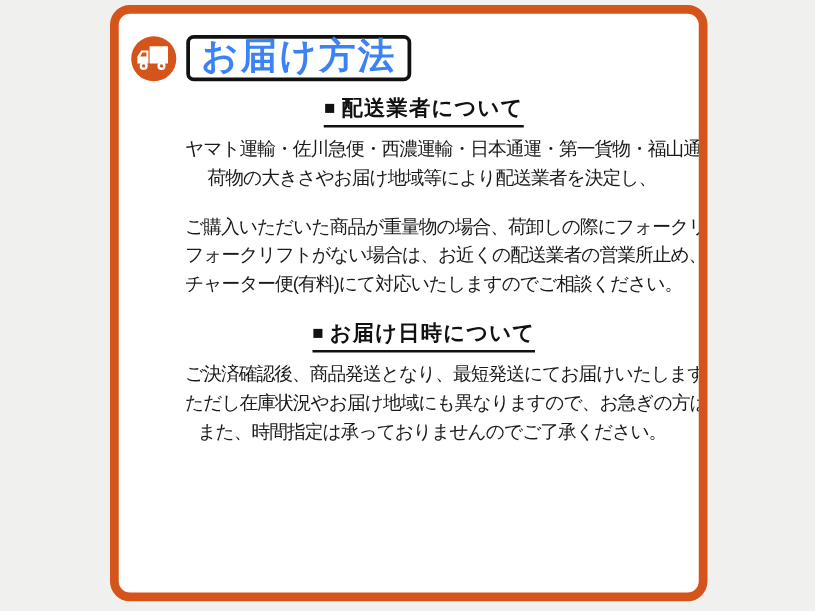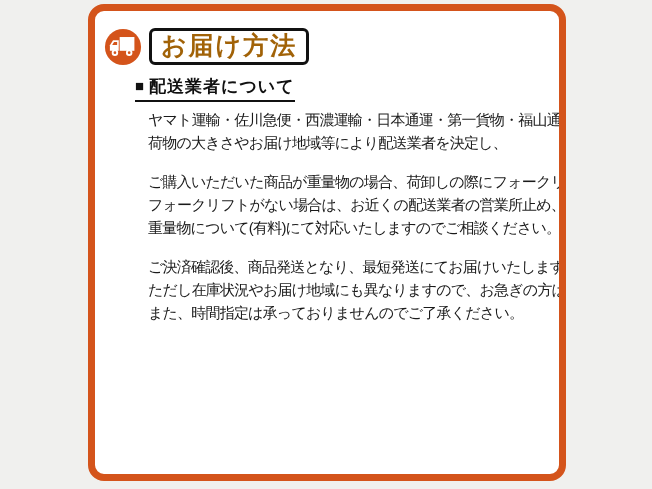--- a/index.html
+++ b/index.html
@@ -30,29 +30,29 @@
   .icon-circle {
     width: 38px; height: 38px;
     flex: 0 0 38px;
     display: block;
   }
   .title-box {
     display: inline-block;
     border: 3px solid #111111;
     border-radius: 6px;
     padding: 1px 9px 3px 9px;
-    font-size: 25px;
+    font-size: 29px;
     font-weight: bold;
     letter-spacing: 2px;
-    color: #a16207;
+    color: #3b82f6;
     line-height: 27px;
     white-space: nowrap;
   }
   .sections { padding: 9px 16px 0 40px; }
-  .section { margin-top: 16px; }
+  .section { margin-top: 16px; text-align: center; }
   .section:first-child { margin-top: 0; }
   .sec-heading {
     display: inline-block;
     font-size: 17px;
     font-weight: bold;
     color: #111111;
     border-bottom: 2px solid #111111;
     padding-bottom: 2px;
     letter-spacing: 1px;
     white-space: nowrap;
@@ -104,25 +104,28 @@
       <div class="sec-body">
         <div class="line">ヤマト運輸・佐川急便・西濃運輸・日本通運・第一貨物・福山通運他、</div>
         <div class="line">荷物の大きさやお届け地域等により配送業者を決定し、</div>
       </div>
     </div>
 
     <div class="section">
       <div class="sec-body">
         <div class="line">ご購入いただいた商品が重量物の場合、荷卸しの際にフォークリフトが</div>
         <div class="line">フォークリフトがない場合は、お近くの配送業者の営業所止め、または</div>
-        <div class="line">重量物について(有料)にて対応いたしますのでご相談ください。</div>
+        <div class="line">チャーター便(有料)にて対応いたしますのでご相談ください。</div>
       </div>
     </div>
 
     <div class="section">
+      <div class="sec-heading">
+        <span class="bullet">■</span><span>お届け日時について</span>
+      </div>
       <div class="sec-body">
         <div class="line">ご決済確認後、商品発送となり、最短発送にてお届けいたします。</div>
         <div class="line">ただし在庫状況やお届け地域にも異なりますので、お急ぎの方は事前に</div>
         <div class="line">また、時間指定は承っておりませんのでご了承ください。</div>
       </div>
     </div>
 
   </div>
 </div>
 

